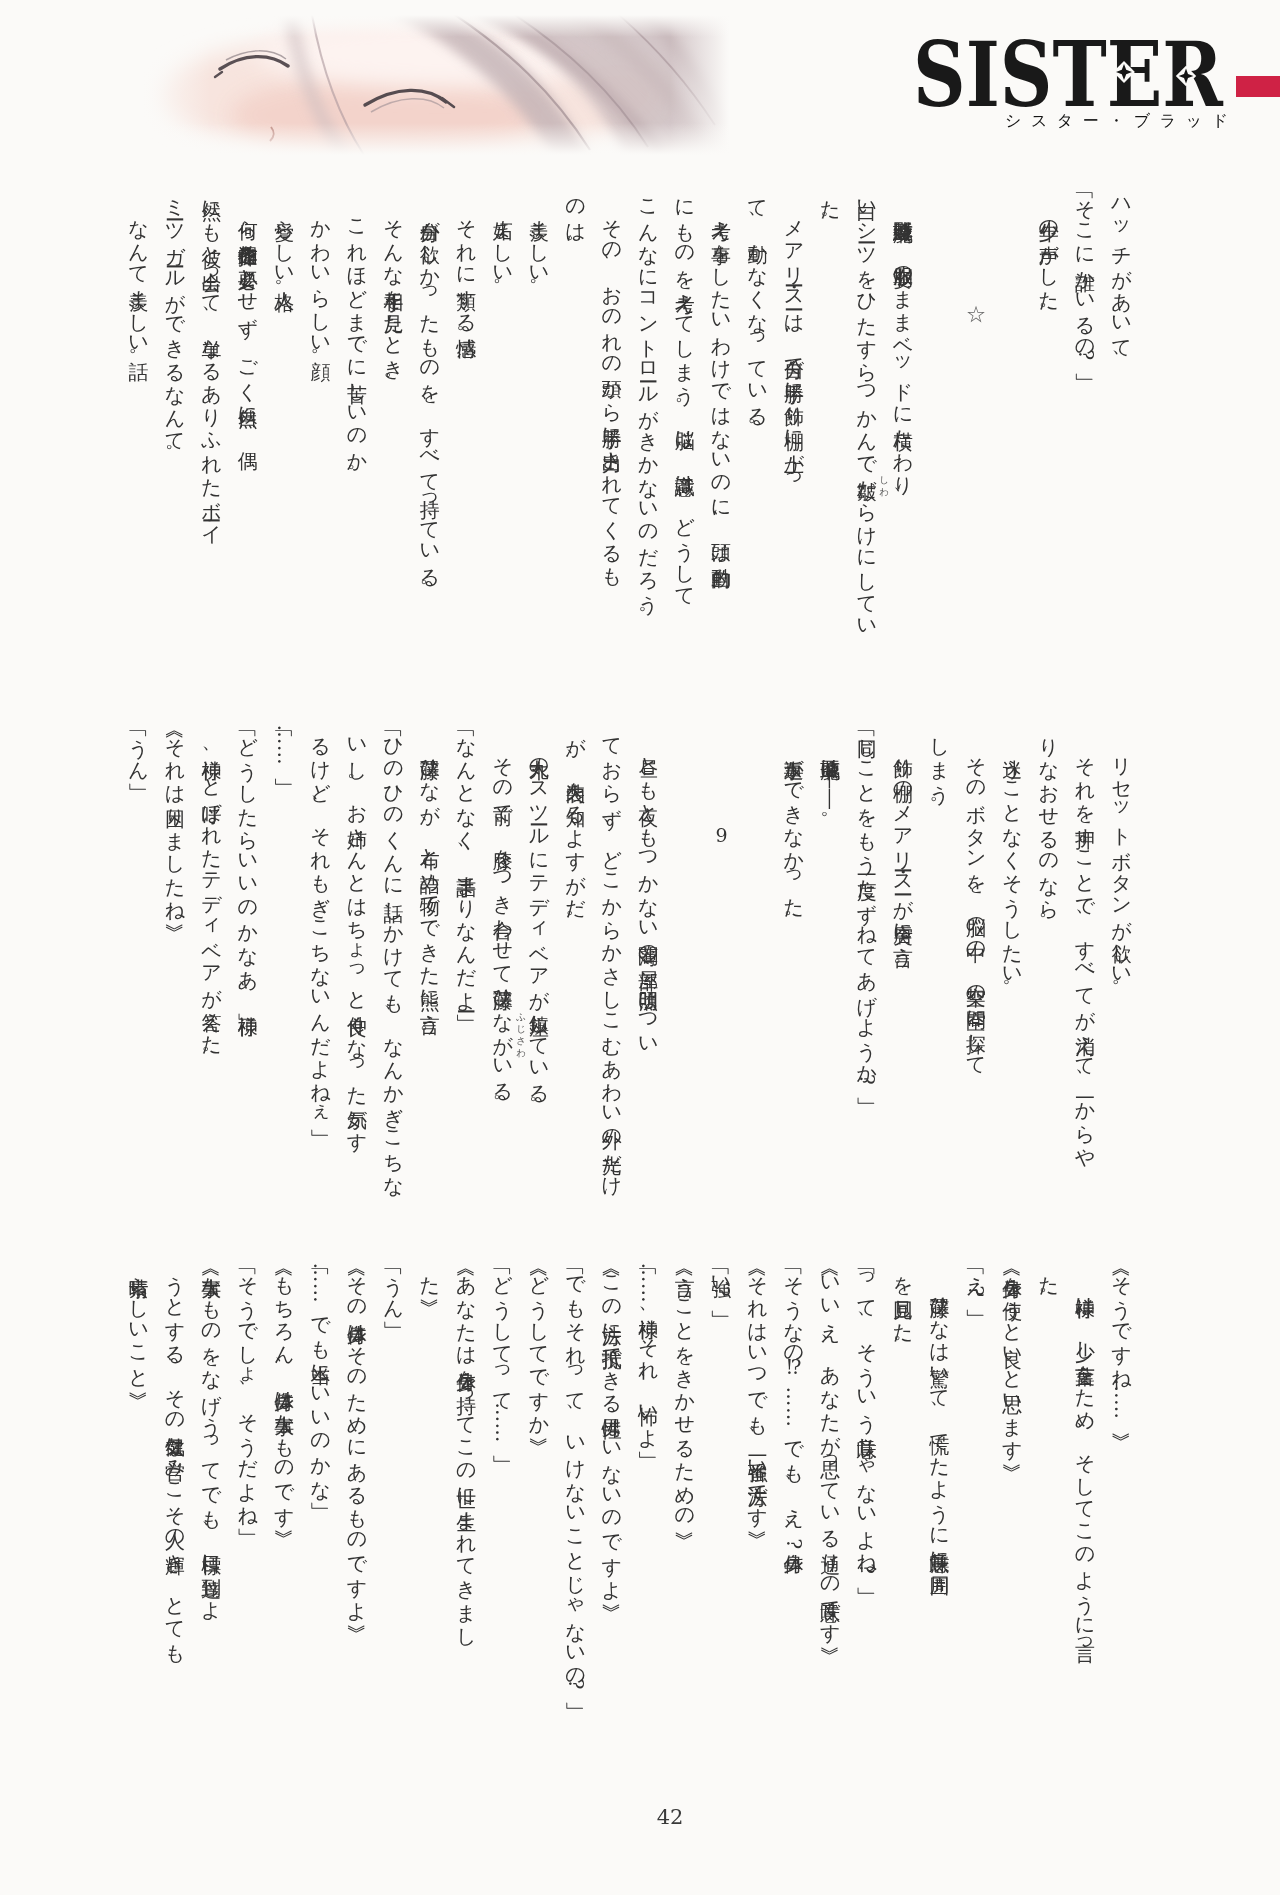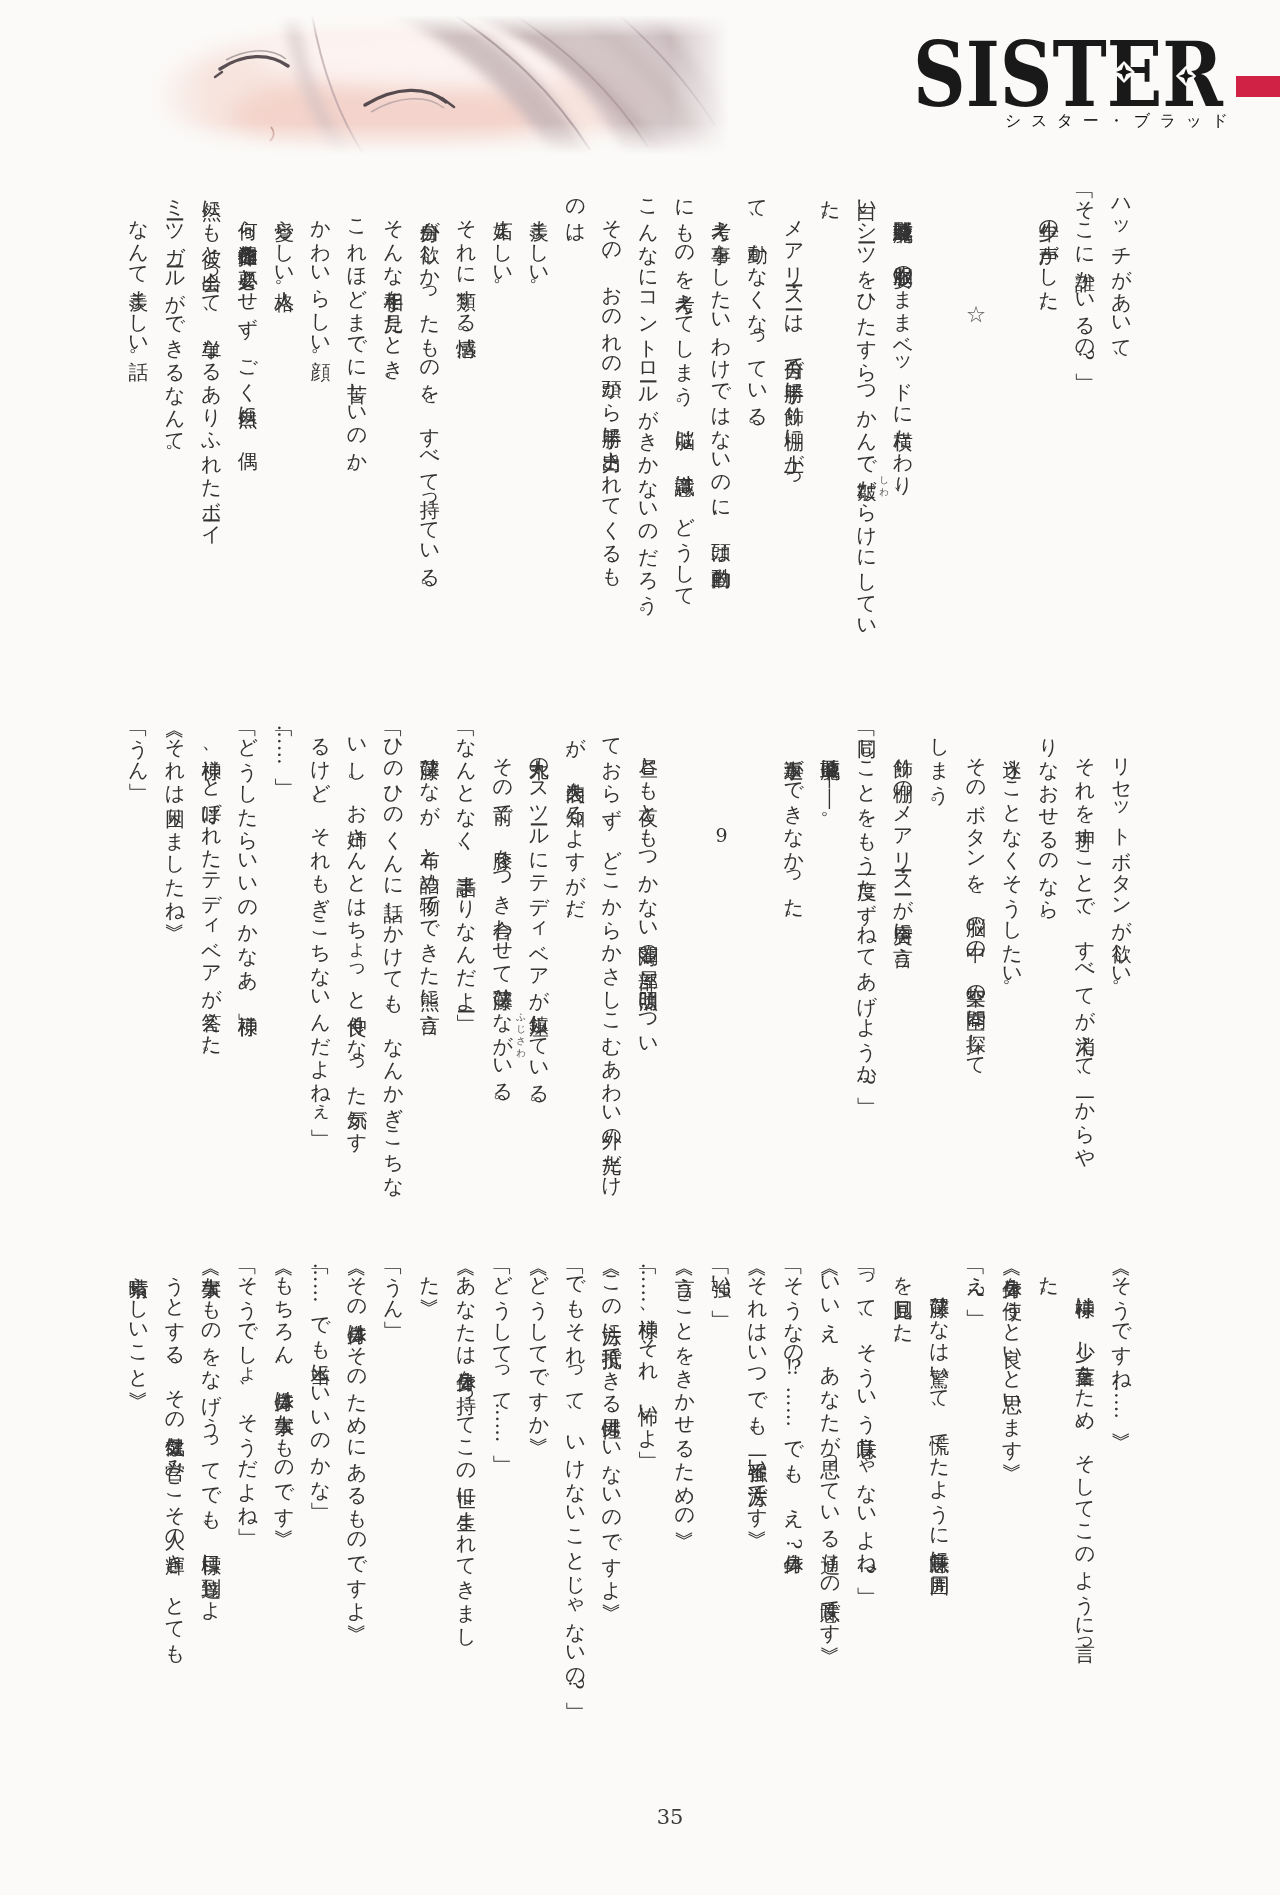--- a/index.html
+++ b/index.html
@@ -210,15 +210,15 @@
       <div class="vline"><span>《もちろん、身体は大事なものです》</span></div>
       <div class="vline"><span>「そうでしょ、そうだよね」</span></div>
       <div class="vline"><span>《大事なものをなげうってでも、目標に到達しよ</span></div>
       <div class="vline"><span>うとする、その健気な営みこそ人の輝き。とても</span></div>
       <div class="vline"><span>素晴らしいこと》</span></div>
     </section>
 
   <span class="furi" id="furi-shiwa">しわ</span>
   <span class="furi" id="furi-fujisawa">ふじさわ</span>
 
-  <div class="page-number">35</div>
+  <div class="page-number">42</div>
 
 </div>
 
 </body></html>

